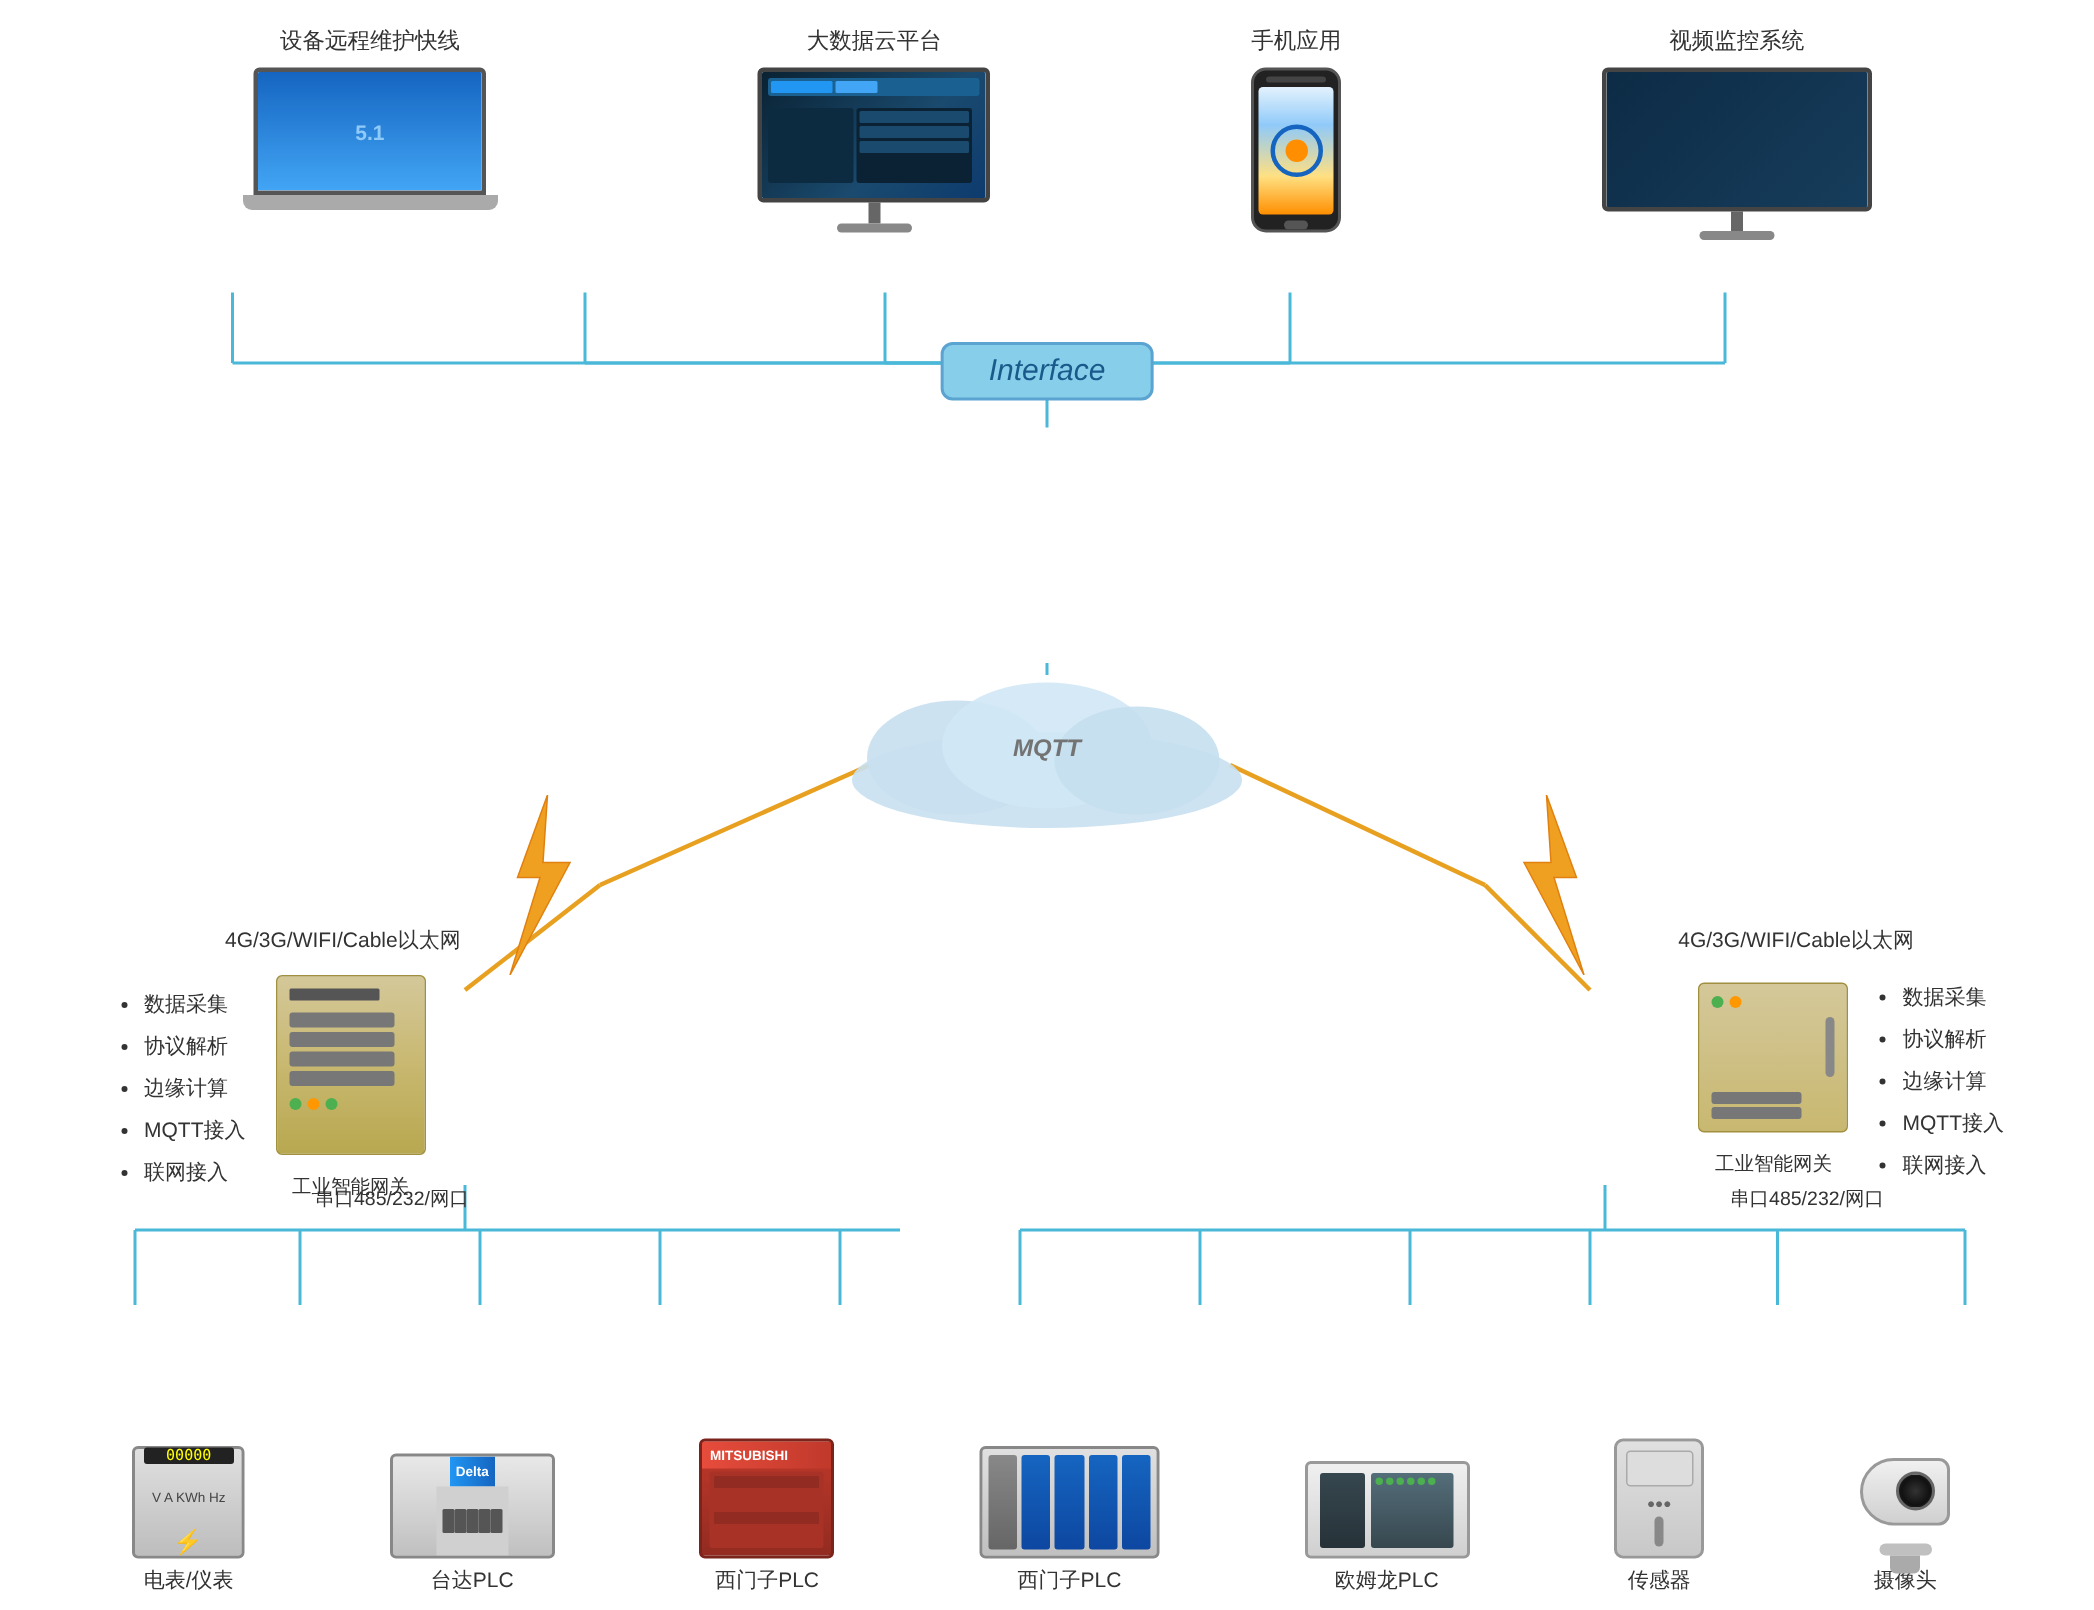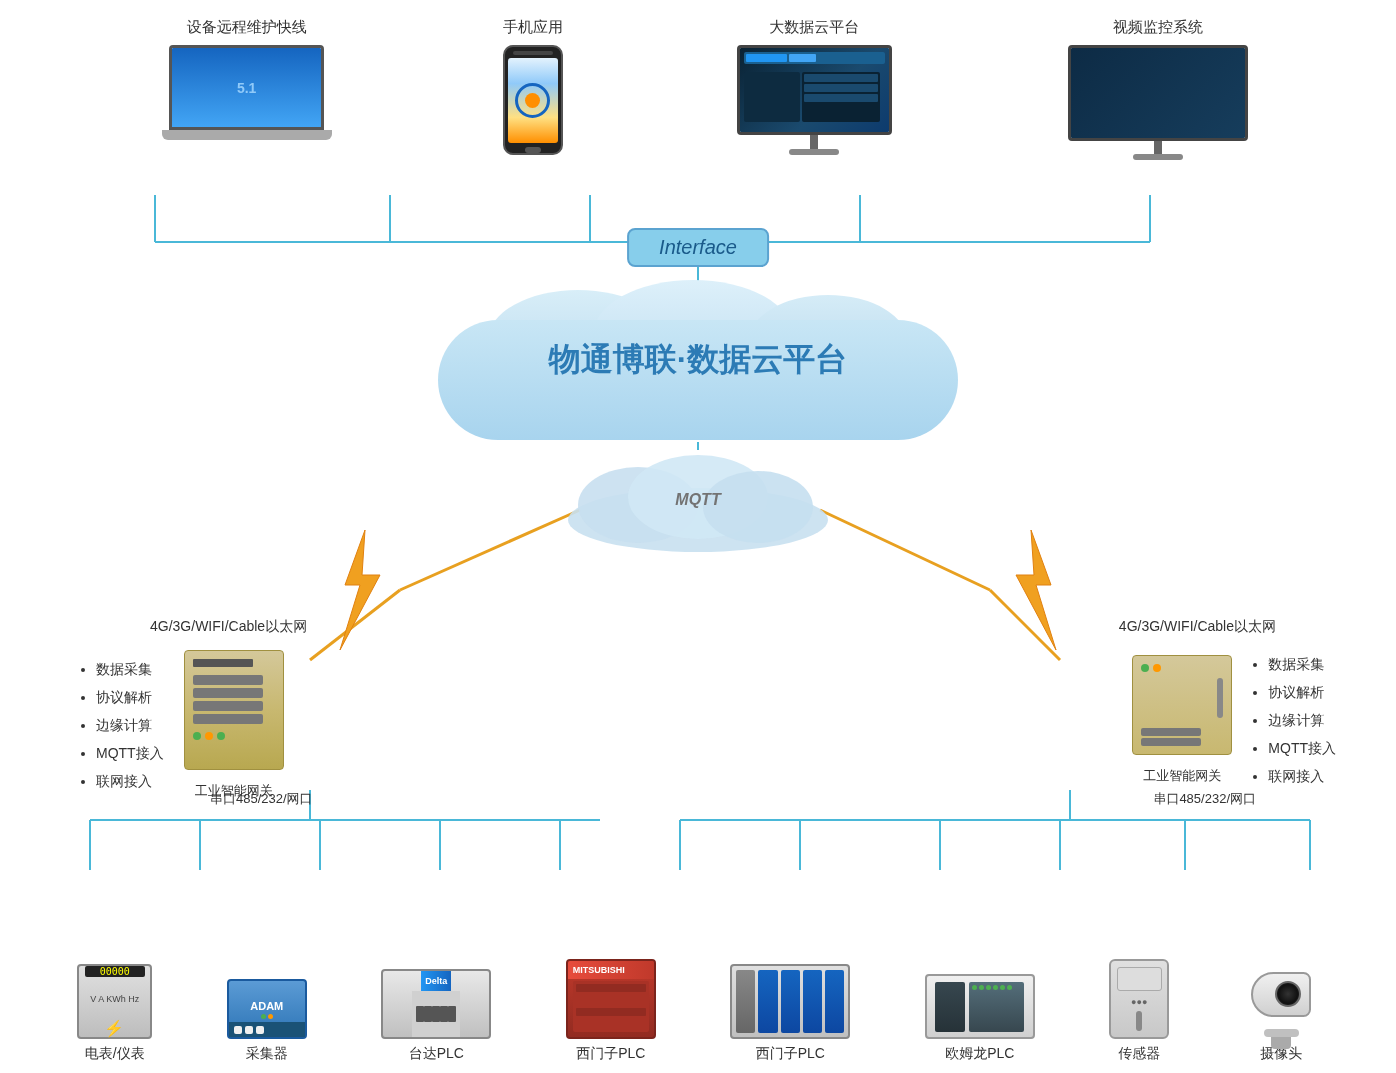--- a/index.html
+++ b/index.html
@@ -712,33 +712,20 @@
 
     <div class="device-item">
       <div class="device-label">设备远程维护快线</div>
       <div class="laptop">
         <div class="laptop-screen">
           <div class="laptop-screen-inner">
             <span style="font-size:14px;color:#90caf9">5.1</span>
           </div>
         </div>
         <div class="laptop-base"></div>
-      </div>
-    </div>
-
-    <div class="device-item">
-      <div class="device-label">手机应用</div>
-      <div class="phone">
-        <div style="width:40px;height:4px;background:#444;border-radius:2px;margin-top:4px;"></div>
-        <div class="phone-screen" style="width:50px;height:85px;background: linear-gradient(180deg, #e3f2fd 0%, #90caf9 30%, #ffe082 70%, #ff8f00 100%);margin-top:3px;border-radius:3px;display:flex;align-items:center;justify-content:center;">
-          <div style="width:35px;height:35px;border-radius:50%;border:3px solid #1565c0;display:flex;align-items:center;justify-content:center;">
-            <div style="width:15px;height:15px;background:#ff8f00;border-radius:50%;"></div>
-          </div>
-        </div>
-        <div class="phone-button"></div>
       </div>
     </div>
 
     <div class="device-item">
       <div class="device-label">大数据云平台</div>
       <div class="monitor">
         <div class="monitor-screen">
           <div class="monitor-screen-inner" style="background: linear-gradient(135deg, #0a2233 0%, #1a4a6e 60%, #0d3b6e 100%); display:flex; flex-wrap:wrap; gap:2px; padding:4px;">
             <div style="width:100%;height:12px;background:#1a6090;border-radius:2px;display:flex;gap:2px;padding:2px;">
               <div style="width:30%;height:8px;background:#2196F3;border-radius:1px;"></div>
@@ -751,20 +738,33 @@
               <div style="height:8px;background:#1a4a6e;border-radius:1px;"></div>
             </div>
           </div>
         </div>
         <div class="monitor-stand"></div>
         <div class="monitor-base"></div>
       </div>
     </div>
 
     <div class="device-item">
+      <div class="device-label">手机应用</div>
+      <div class="phone">
+        <div style="width:40px;height:4px;background:#444;border-radius:2px;margin-top:4px;"></div>
+        <div class="phone-screen" style="width:50px;height:85px;background: linear-gradient(180deg, #e3f2fd 0%, #90caf9 30%, #ffe082 70%, #ff8f00 100%);margin-top:3px;border-radius:3px;display:flex;align-items:center;justify-content:center;">
+          <div style="width:35px;height:35px;border-radius:50%;border:3px solid #1565c0;display:flex;align-items:center;justify-content:center;">
+            <div style="width:15px;height:15px;background:#ff8f00;border-radius:50%;"></div>
+          </div>
+        </div>
+        <div class="phone-button"></div>
+      </div>
+    </div>
+
+    <div class="device-item">
       <div class="device-label">视频监控系统</div>
       <div class="monitor big-monitor" style="width:185px;">
         <div class="monitor-screen" style="width:180px;height:100px;">
           <div class="monitor-screen-inner big-monitor">
             <div class="video-cell"></div>
             <div class="video-cell"></div>
             <div class="video-cell"></div>
             <div class="video-cell"></div>
             <div class="video-cell"></div>
             <div class="video-cell"></div>
@@ -774,29 +774,20 @@
         <div class="monitor-base"></div>
       </div>
     </div>
 
   </div>
 
   <div class="interface-box">
     <span>Interface</span>
   </div>
 
-  <div class="cloud-platform">
-    <div class="cloud-shape">
-      <div class="cloud-ellipse cloud-top-left"></div>
-      <div class="cloud-ellipse cloud-top-center"></div>
-      <div class="cloud-ellipse cloud-top-right"></div>
-      <div class="cloud-ellipse cloud-main"></div>
-      <div class="cloud-platform-text">物通博联·数据云平台</div>
-    </div>
-  </div>
 
   <div class="mqtt-cloud">
     <svg width="300" height="110" viewBox="0 0 300 110">
       <ellipse cx="150" cy="75" rx="130" ry="32" fill="#c8e0f0" opacity="0.9"></ellipse>
       <ellipse cx="90" cy="60" rx="60" ry="38" fill="#c8dff0" opacity="0.9"></ellipse>
       <ellipse cx="150" cy="52" rx="70" ry="42" fill="#d0e8f5" opacity="0.9"></ellipse>
       <ellipse cx="210" cy="62" rx="55" ry="36" fill="#c5dff0" opacity="0.9"></ellipse>
     </svg>
     <div class="mqtt-text">MQTT</div>
   </div>
@@ -876,37 +867,20 @@
 
     <div class="bottom-device-item">
       <div class="meter-device">
         <div class="meter-display">00000</div>
         <div style="font-size:9px;color:#444;margin-top:2px;">V A KWh Hz</div>
         <div style="font-size:16px;color:#f44336;">⚡</div>
       </div>
       <div class="bottom-device-label">电表/仪表</div>
     </div>
 
-    <div class="bottom-device-item">
-      <div class="collector-device">
-        <div style="display:flex;flex-direction:column;align-items:center;gap:2px;">
-          <div style="color:#fff;font-size:11px;font-weight:bold;">ADAM</div>
-          <div style="display:flex;gap:2px;">
-            <div style="width:5px;height:5px;background:#4caf50;border-radius:50%;"></div>
-            <div style="width:5px;height:5px;background:#ff9800;border-radius:50%;"></div>
-          </div>
-        </div>
-        <div style="position:absolute;bottom:0;left:0;right:0;height:15px;background:#1a5276;display:flex;align-items:center;gap:3px;padding:0 5px;">
-          <div style="width:8px;height:8px;background:#f0f0f0;border-radius:2px;"></div>
-          <div style="width:8px;height:8px;background:#f0f0f0;border-radius:2px;"></div>
-          <div style="width:8px;height:8px;background:#f0f0f0;border-radius:2px;"></div>
-        </div>
-      </div>
-      <div class="bottom-device-label">采集器</div>
-    </div>
 
     <div class="bottom-device-item">
       <div class="plc-delta">
         <div class="plc-body">
           <div class="plc-top-bar">
             <span style="color:#fff;font-size:9px;font-weight:bold;">Delta</span>
           </div>
           <div class="plc-bottom">
             <div class="plc-port"></div>
             <div class="plc-port"></div>

